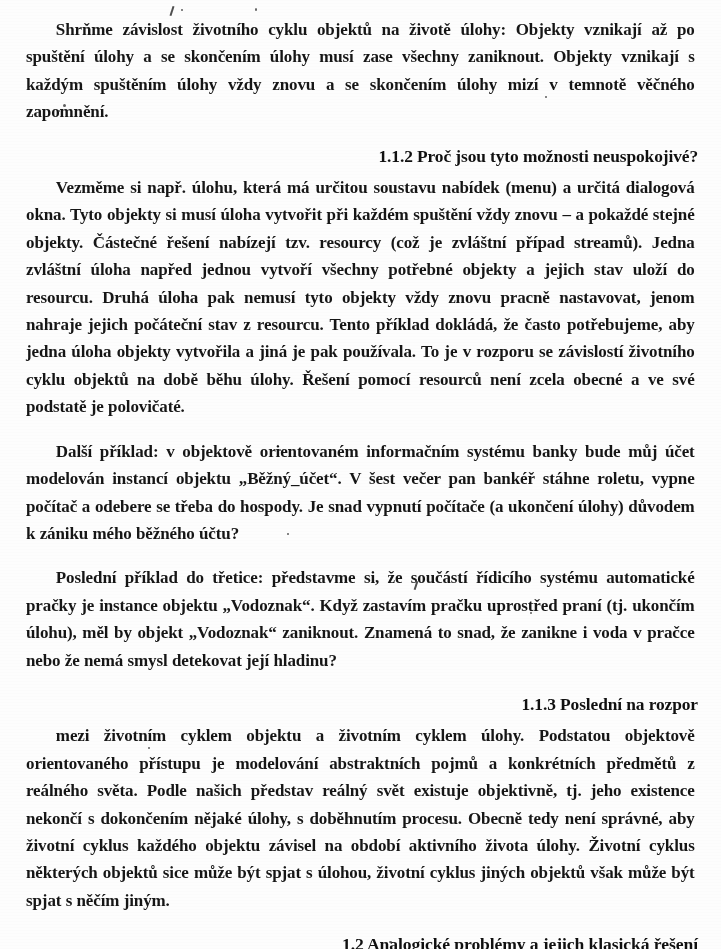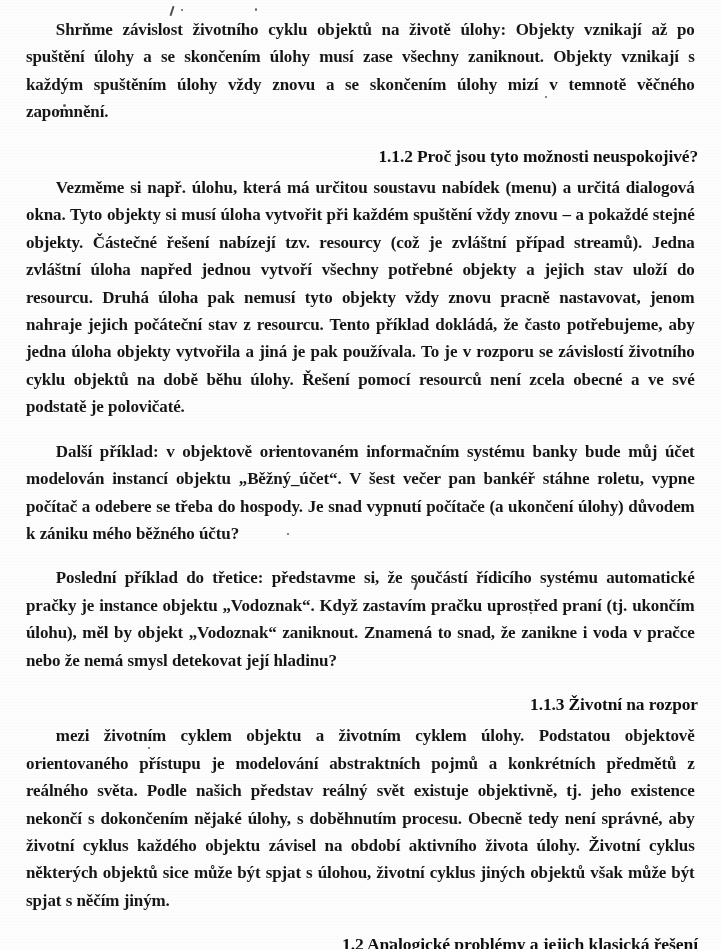--- a/index.html
+++ b/index.html
@@ -88,21 +88,21 @@
     <p class="para">Shrňme závislost životního cyklu objektů na životě úlohy: Objekty vznikají až po spuštění úlohy a se skončením úlohy musí zase všechny zaniknout. Objekty vznikají s každým spuštěním úlohy vždy znovu a se skončením úlohy mizí v temnotě věčného zapomnění.</p>
 
     <h3 class="heading gap-before gap-after">1.1.2 Proč jsou tyto možnosti neuspokojivé?</h3>
 
     <p class="para">Vezměme si např. úlohu, která má určitou soustavu nabídek (menu) a určitá dialogová okna. Tyto objekty si musí úloha vytvořit při každém spuštění vždy znovu – a pokaždé stejné objekty. Částečné řešení nabízejí tzv. resourcy (což je zvláštní případ streamů). Jedna zvláštní úloha napřed jednou vytvoří všechny potřebné objekty a jejich stav uloží do resourcu. Druhá úloha pak nemusí tyto objekty vždy znovu pracně nastavovat, jenom nahraje jejich počáteční stav z resourcu. Tento příklad dokládá, že často potřebujeme, aby jedna úloha objekty vytvořila a jiná je pak používala. To je v rozporu se závislostí životního cyklu objektů na době běhu úlohy. Řešení pomocí resourců není zcela obecné a ve své podstatě je polovičaté.</p>
 
     <p class="para gap-before">Další příklad: v objektově orientovaném informačním systému banky bude můj účet modelován instancí objektu „Běžný_účet“. V šest večer pan bankéř stáhne roletu, vypne počítač a odebere se třeba do hospody. Je snad vypnutí počítače (a ukončení úlohy) důvodem k zániku mého běžného účtu?</p>
 
     <p class="para gap-before">Poslední příklad do třetice: představme si, že součástí řídicího systému automatické pračky je instance objektu „Vodoznak“. Když zastavím pračku uprostřed praní (tj. ukončím úlohu), měl by objekt „Vodoznak“ zaniknout. Znamená to snad, že zanikne i voda v pračce nebo že nemá smysl detekovat její hladinu?</p>
 
-    <h3 class="heading gap-before gap-after">1.1.3 Životní na rozpor</h3>
+    <h3 class="heading gap-before gap-after">1.1.3 Poslední na rozpor</h3>
 
     <p class="para">mezi životním cyklem objektu a životním cyklem úlohy. Podstatou objektově orientovaného přístupu je modelování abstraktních pojmů a konkrétních předmětů z reálného světa. Podle našich představ reálný svět existuje objektivně, tj. jeho existence nekončí s dokončením nějaké úlohy, s doběhnutím procesu. Obecně tedy není správné, aby životní cyklus každého objektu závisel na období aktivního života úlohy. Životní cyklus některých objektů sice může být spjat s úlohou, životní cyklus jiných objektů však může být spjat s něčím jiným.</p>
 
     <h3 class="heading h12 gap-before gap-after">1.2 Analogické problémy a jejich klasická řešení</h3>
 
   </div>
 
   <span class="slash" style="left:171px; top:6px;"></span>
   <span class="speck" style="left:181px; top:9px; width:2px; height:2px;"></span>
   <span class="speck" style="left:255px; top:8px; width:2px; height:3px;"></span>

